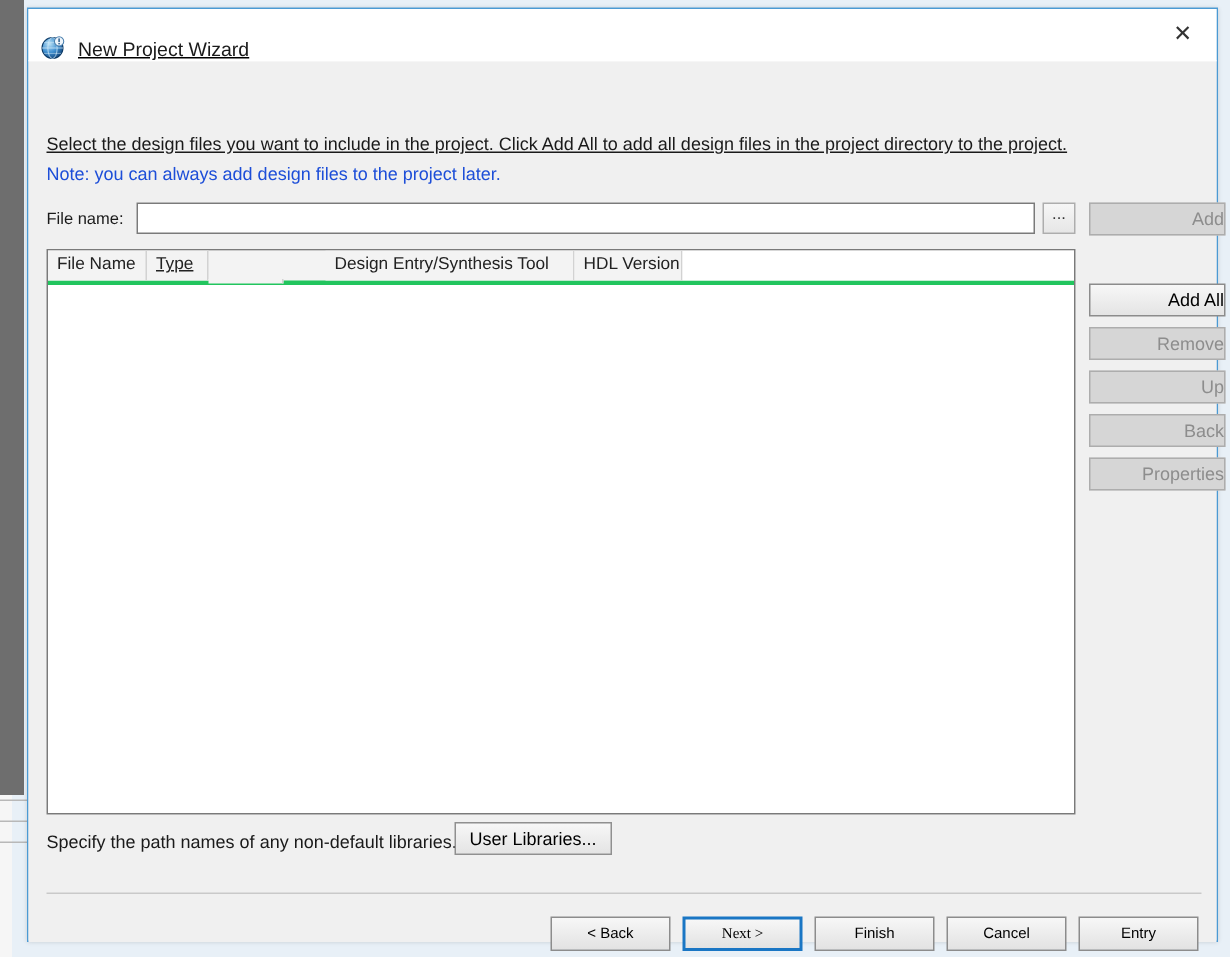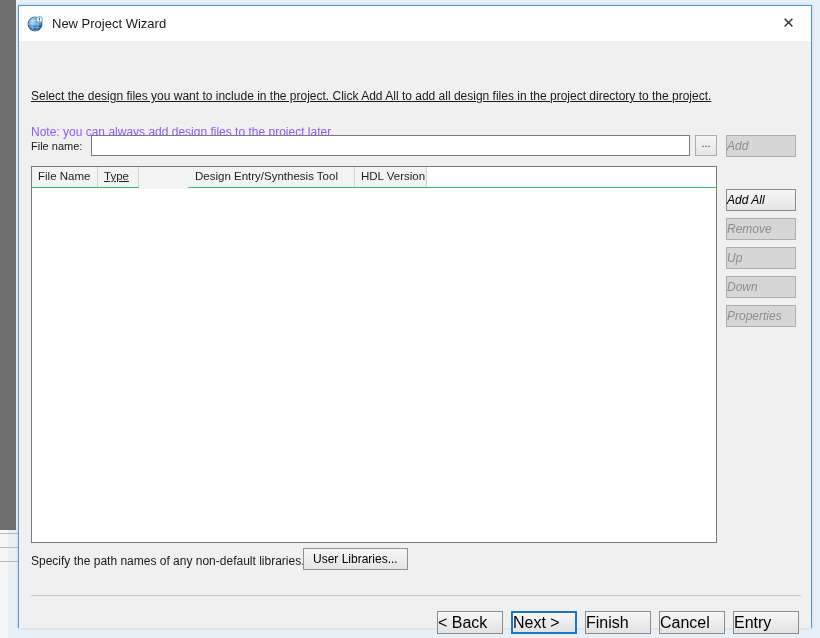--- a/index.html
+++ b/index.html
@@ -58,23 +58,24 @@
     background: #f0f0f0;
     box-sizing: border-box;
     box-shadow: 0 0 3px rgba(0,0,0,0.15);
   }
 
   
   #title-bar {
     height: 34px;
     background: #ffffff;
     display: flex;
-    align-items: center;
+    align-items: flex-end;
     position: relative;
     border-bottom: 1px solid #ffffff;
+    text-decoration: underline;
   }
   #app-icon {
     margin-left: 8px;
     width: 17px;
     height: 17px;
     flex: 0 0 auto;
   }
   #title-bar-text {
     margin-left: 8px;
     font-size: 13px;
@@ -121,23 +122,23 @@
     left: 12px;
     top: 48px;
     font-size: 12px;
     color: #1a1a1a;
     white-space: nowrap;
     text-decoration: underline;
   }
   #desc-line-2 {
     position: absolute;
     left: 12px;
-    top: 84px;
-    font-size: 12px;
-    color: #8b5cf6;
+    top: 68px;
+    font-size: 12px;
+    color: #1d4ed8;
     white-space: nowrap;
   }
 
   
   #file-name-label {
     position: absolute;
     left: 12px;
     top: 99px;
     font-size: 11px;
     color: #1a1a1a;
@@ -183,21 +184,21 @@
     height: 377px;
     box-sizing: border-box;
     border: 1px solid #7a7a7a;
     background: #ffffff;
     overflow: hidden;
   }
   #file-list-header {
     display: flex;
     height: 20px;
     background: #f3f3f3;
-    border-bottom: 1px solid #22c55e;
+    border-bottom: 3px solid #22c55e;
     justify-content: flex-end;
   }
   .col-header {
     box-sizing: border-box;
     border-right: 1px solid #d2d2d2;
     padding: 3px 6px 0 6px;
     font-size: 11.5px;
     color: #222;
     white-space: nowrap;
     overflow: hidden;
@@ -216,34 +217,33 @@
 
   
   #side-buttons {
     position: absolute;
     left: 707px;
     top: 94px;
     width: 74px;
   }
   .side-button {
     display: block;
-    width: 70px;
+    width: 91px;
     height: 22px;
     margin-bottom: 7px;
     box-sizing: border-box;
     font-family: "Liberation Sans", sans-serif;
     font-size: 12px;
-    text-align: left;
+    text-align: right;
     line-height: 20px;
     border: 1px solid #adadad;
     background: #d6d6d6;
     color: #8d8d8d;
     cursor: default;
     user-select: none;
-    font-style: italic;
   }
   .side-button.enabled {
     background: linear-gradient(#f7f7f7, #e4e4e4);
     border: 1px solid #8c8c8c;
     color: #000000;
     cursor: pointer;
     margin-top: 32px;
   }
 
   
@@ -281,34 +281,36 @@
 
   
   #footer-buttons {
     position: absolute;
     right: 12px;
     top: 570px;
     display: flex;
     gap: 8px;
   }
   .nav-button {
-    width: 66px;
+    width: 80px;
     height: 23px;
     box-sizing: border-box;
     border: 1px solid #8c8c8c;
     background: linear-gradient(#f7f7f7, #e2e2e2);
     font-family: "Liberation Sans", sans-serif;
-    font-size: 16px;
+    font-size: 10px;
     color: #000;
+    text-align: center;
     line-height: 21px;
     cursor: pointer;
   }
   .nav-button.focused {
     border: 2px solid #1a76c4;
     line-height: 19px;
+    font-family: Liberation Serif, serif;
   }
 </style>
 </head>
 <body>
 
 <div id="desktop-backdrop">
   <div class="backdrop-white-strip"></div>
   <div class="backdrop-gray-strip"></div>
   <div class="backdrop-line" style="top:533px;"></div>
   <div class="backdrop-line" style="top:547px;"></div>
@@ -348,33 +350,33 @@
 
     <div id="file-name-label">File name:</div>
     <input id="file-name-input" type="text" placeholder="" style="">
     <div id="browse-button">...</div>
 
     <div id="file-list">
       <div id="file-list-header">
           <div class="col-header" style="width: 66px;">File Name</div>
           <div class="col-header" style="width: 41px; text-decoration: underline;">Type</div>
           <div class="col-header" style="width: 50px; margin-top: 19px;">Library</div>
-          <div class="col-header" style="width: 166px;">Design Entry/Synthesis Tool</div>
+          <div class="col-header" style="width: 166px; margin-left: 28px;">Design Entry/Synthesis Tool</div>
           <div class="col-header" style="width: 72px;">HDL Version</div>
           <div class="col-header col-filler"></div>
         </div>
       <div id="file-list-rows"></div>
     </div>
 
     <div id="side-buttons">
         <div class="side-button">Add</div>
         <div class="side-button enabled">Add All</div>
         <div class="side-button">Remove</div>
         <div class="side-button">Up</div>
-        <div class="side-button">Down</div>
+        <div class="side-button">Back</div>
         <div class="side-button">Properties</div>
       </div>
 
     <div id="library-hint">Specify the path names of any non-default libraries.</div>
     <div id="user-libraries-button">User Libraries...</div>
 
     <div id="footer-separator"></div>
 
     <div id="footer-buttons">
         <div class="nav-button">&lt; Back</div>

